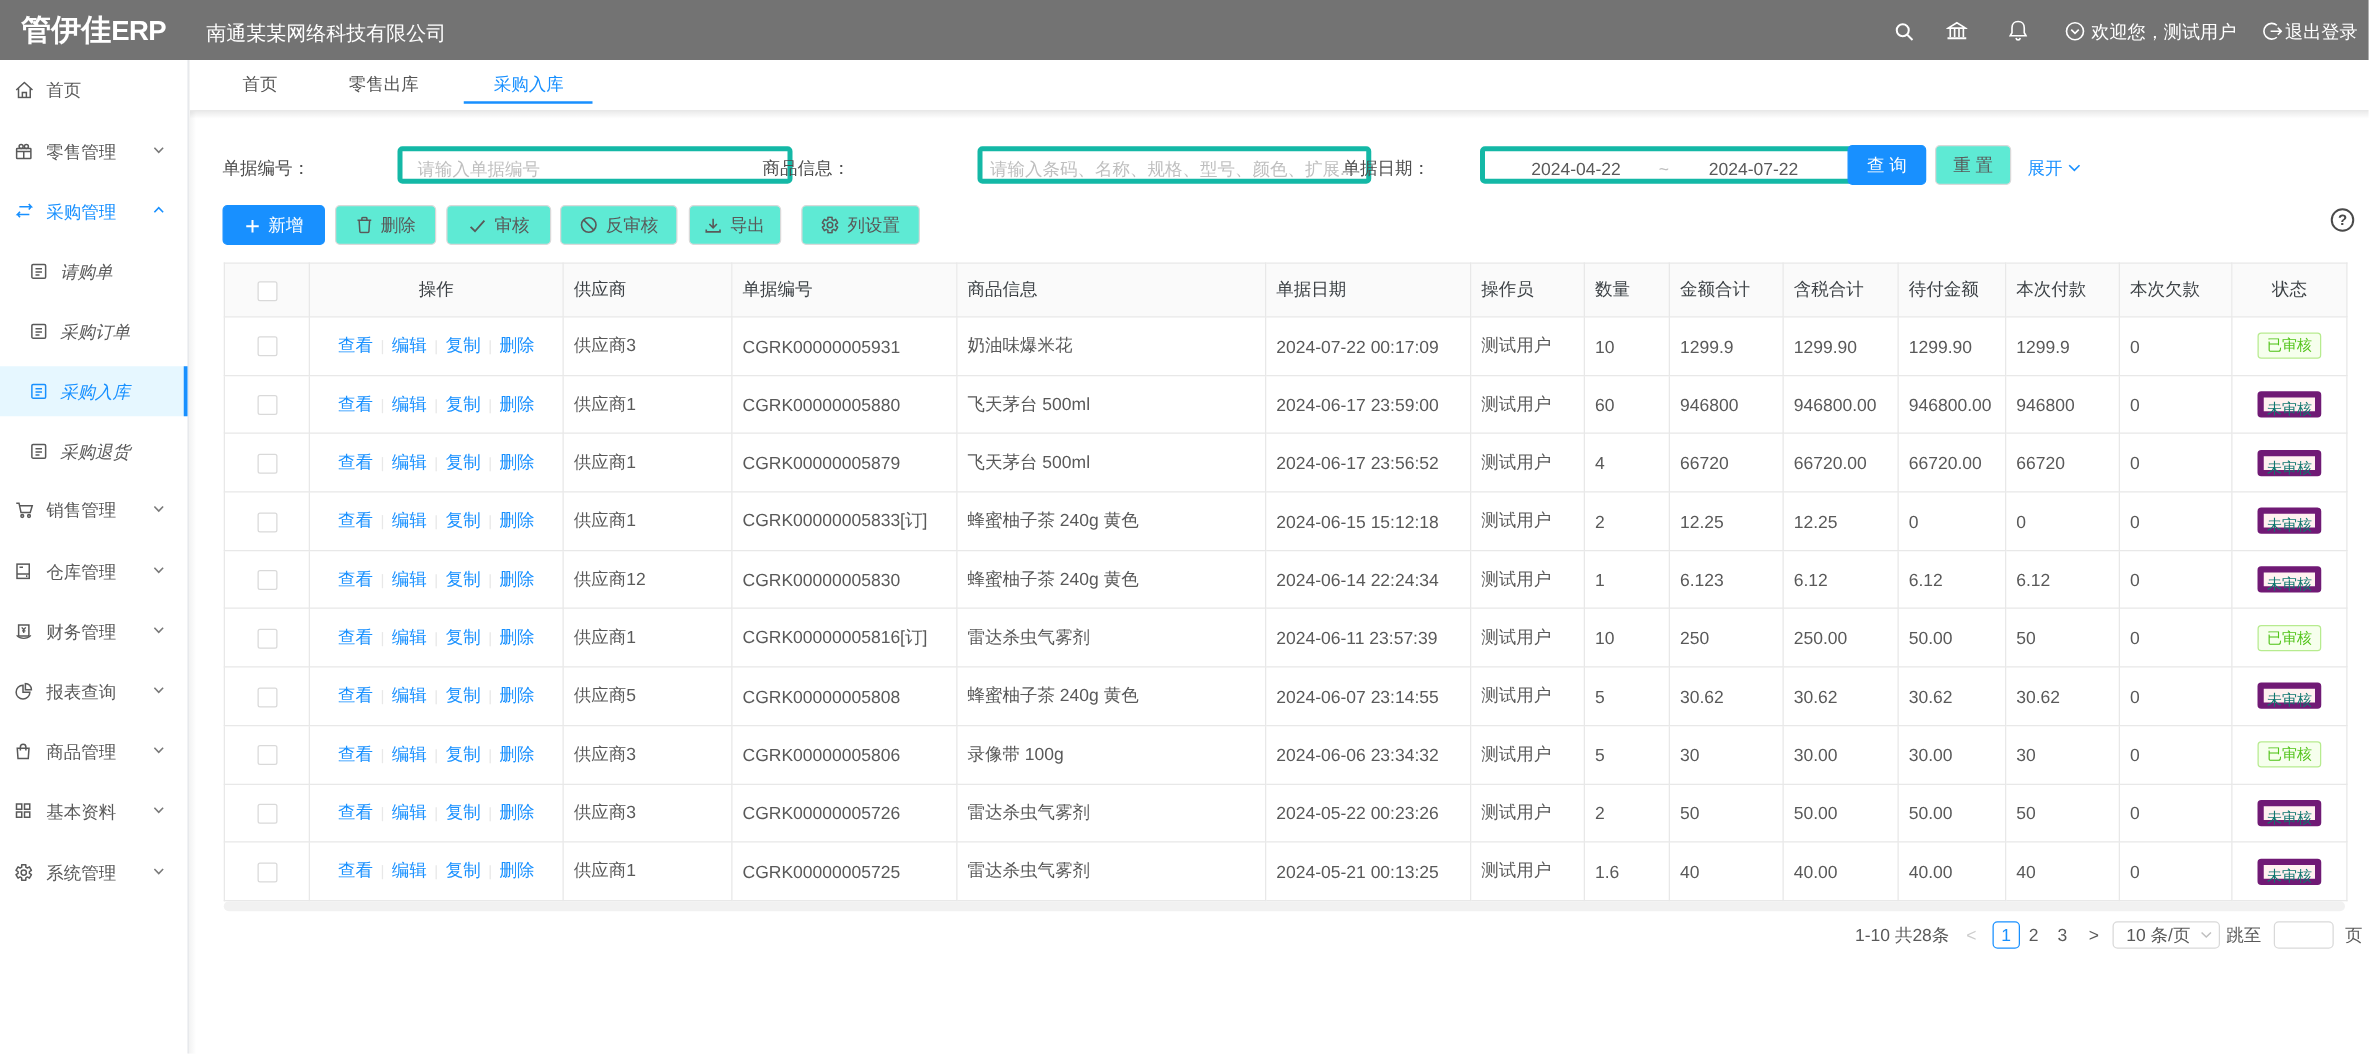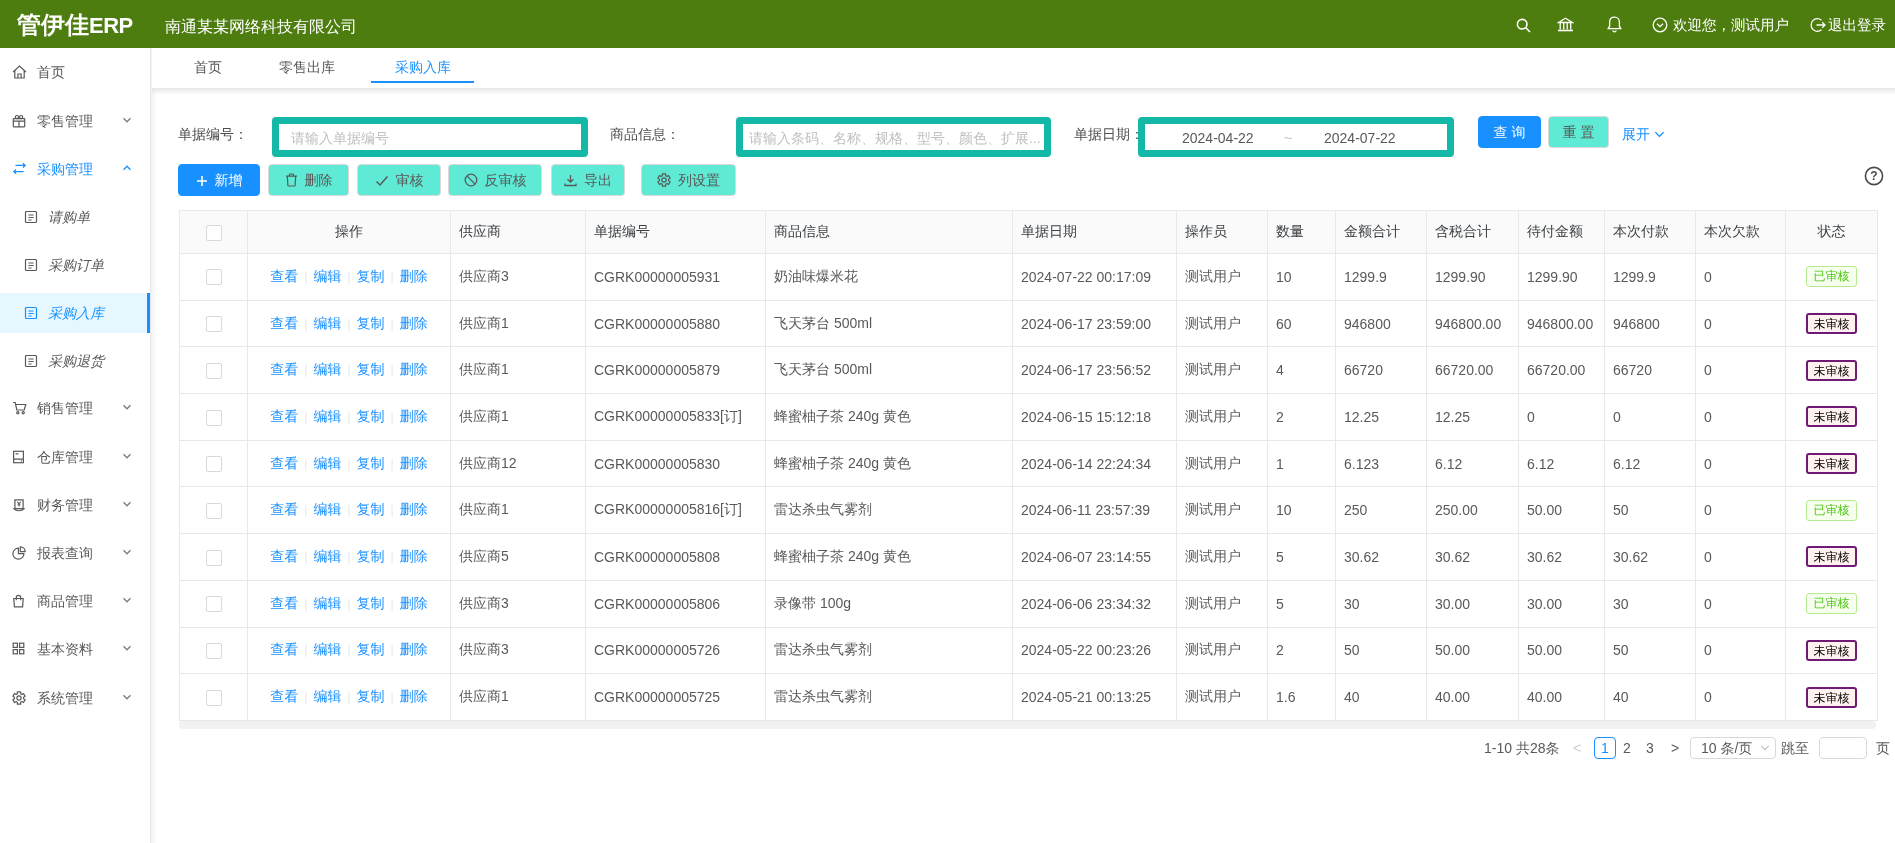--- a/index.html
+++ b/index.html
@@ -1,20 +1,20 @@
 <!DOCTYPE html>
 <html lang="zh"><head>
 <meta charset="utf-8">
 <title>采购入库</title>
 <style>
 *{margin:0;padding:0;box-sizing:border-box;font-family:"Liberation Sans",sans-serif;}
 html,body{width:1895px;height:843px;overflow:hidden;background:#fff;position:relative;}
 .abs{position:absolute;}
 
-#hdr{position:absolute;left:0;top:0;width:1895px;height:48px;background:#4d7c0f;color:#fff;}
+#hdr{position:absolute;left:0;top:0;width:1895px;height:48px;background:#737373;color:#fff;}
 #logo{position:absolute;left:17px;top:11px;font-size:24px;font-weight:bold;line-height:27px;}#logo b{font-size:22px;letter-spacing:-0.5px;}
 #corp{position:absolute;left:165px;top:17px;font-size:16px;}
 .hic{position:absolute;top:17px;}
 #welc{position:absolute;left:1673px;top:16px;font-size:14.5px;}
 #lgout{position:absolute;left:1828px;top:16px;font-size:14.5px;}
 
 #side{position:absolute;left:0;top:48px;width:151px;height:795px;background:#fff;border-right:1px solid #e4e6ea;}
 #sideshadow{position:absolute;left:151px;top:48px;width:6px;height:795px;background:linear-gradient(90deg,rgba(29,35,41,.06),rgba(29,35,41,0));}
 .mi{position:absolute;left:0;width:150px;height:40px;line-height:40px;font-size:14px;color:#595959;white-space:nowrap;}
 .mi .txt{position:absolute;left:37px;top:0;}
@@ -26,36 +26,36 @@
 .mi.act::after{content:"";position:absolute;right:0;top:0;width:3px;height:40px;background:#1890ff;}
 .mi.blue{color:#1890ff;}
 
 #tabs{position:absolute;left:152px;top:48px;width:1743px;height:41px;background:#fff;border-bottom:1px solid #e8e8e8;}
 #tabshadow{position:absolute;left:152px;top:89px;width:1743px;height:6px;background:linear-gradient(180deg,rgba(0,0,0,.08),rgba(0,0,0,0));}
 .tab{position:absolute;top:0;height:41px;line-height:38px;font-size:14px;color:#555;}
 .tab.on{color:#1890ff;}
 #ink{position:absolute;left:219px;top:32.5px;width:103px;height:2px;background:#1890ff;}
 
 .flabel{position:absolute;font-size:14px;color:#4d4d4d;top:126px;}
-.finput{position:absolute;top:117px;height:40px;background:#fff;border:7px solid #14b8a6;border-radius:4px;font-size:14px;color:#bfbfbf;line-height:28px;}
+.finput{position:absolute;top:117px;height:30px;background:#fff;border:4px solid #14b8a6;border-radius:4px;font-size:14px;color:#bfbfbf;line-height:28px;margin-left:46px;}
 .btn{position:absolute;height:32px;border-radius:4px;font-size:14px;text-align:center;line-height:30px;background:#5eead4;border:1px solid #d9d9d9;color:#595959;}
 .btn.pri{background:#1890ff;border-color:#1890ff;color:#fff;}
 .btn svg{vertical-align:-2px;margin-right:7px;}
 
 #tbl{position:absolute;left:179px;top:210px;width:1698px;border-collapse:collapse;table-layout:fixed;font-size:14px;color:#595959;}
 #tbl th,#tbl td{border:1px solid #e8e8e8;padding:0 0 0 8px;overflow:hidden;white-space:nowrap;text-align:left;font-weight:normal;}
 #tbl th{height:43px;background:#fafafa;color:#3c4145;}
 #tbl td{height:46.7px;background:#fff;}
 #tbl .c-chk,#tbl .c-op,#tbl .c-st{text-align:center;padding:0;}
 #tbl a{color:#1890ff;text-decoration:none;}
 #tbl .c-op i{font-style:normal;color:#e8e8e8;margin:0 6px;font-size:12px;}
 .chk{display:inline-block;width:16px;height:16px;border:1px solid #d9d9d9;border-radius:2px;background:#fff;vertical-align:middle;}
 .bok,.bno{display:inline-block;width:51px;height:21px;line-height:19px;border-radius:3px;font-size:12px;text-align:center;}
 .bok{color:#52c41a;background:#f6ffed;border:1px solid #b7eb8f;}
-.bno{color:#000000;background:#fff1f0;border:2px solid #701a75;}
+.bno{color:#0f766e;background:#fff1f0;border:5px solid #701a75;}
 #hscroll{position:absolute;left:179px;top:721px;width:1697px;height:8px;background:#f1f1f1;border-radius:4px;}
 
 .pg{position:absolute;top:737px;height:22px;font-size:14px;color:#595959;}
 .pgbox{border:1px solid #d9d9d9;border-radius:4px;background:#fff;text-align:center;line-height:20px;}
 </style>
 </head>
 <body>
 
 <div id="hdr">
   <div id="logo">管伊佳<b>ERP</b></div>

